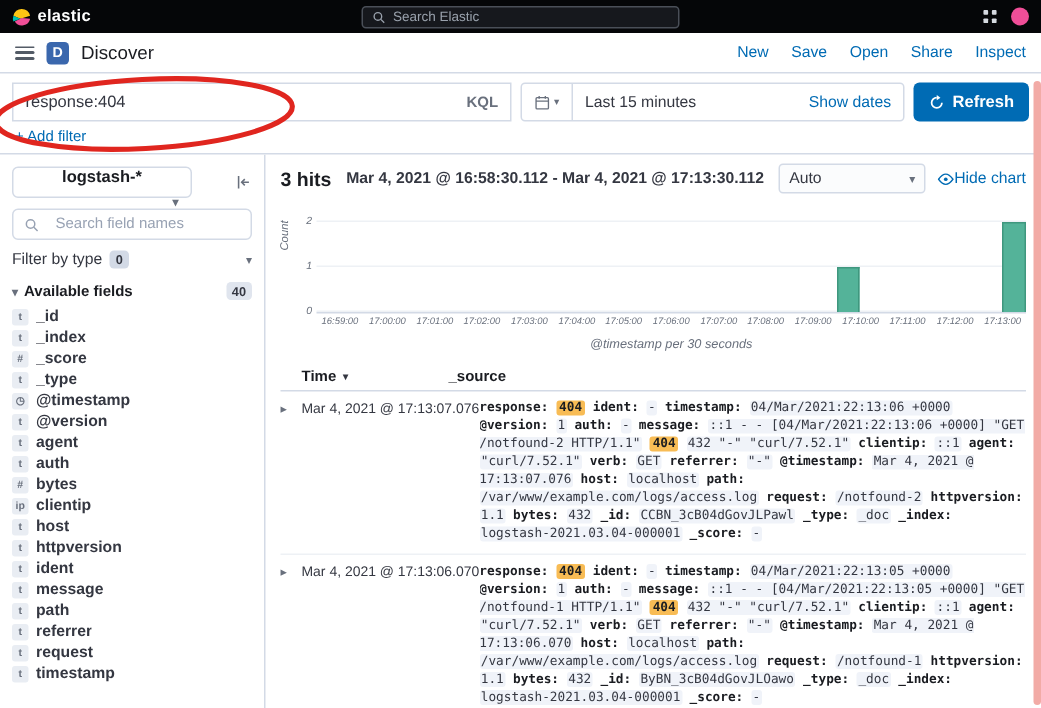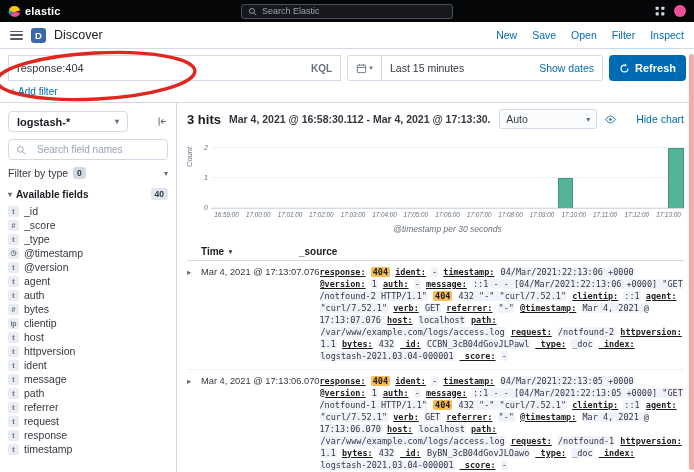--- a/index.html
+++ b/index.html
@@ -36,64 +36,64 @@
   
   .filterbar { display:flex; align-items:center; gap:5px; padding:2px 10px 5px; font-size:10px; flex:0 0 auto; }
   .addfilter { color:#006bb4; cursor:pointer; }
 
   
   .content { flex:1; display:flex; border-top:1px solid #d3dae6; overflow:hidden; }
 
   
   .sidebar { width:177px; flex:0 0 177px; border-right:1px solid #d3dae6; padding:8px; overflow:hidden; }
   .idx-row { display:flex; align-items:center; }
-  .idx-select { width:120px; height:21px; border:1px solid #d3dae6; border-radius:4px; background:#fff; display:flex; align-items:center; gap:6px; padding:0 8px; font-size:11px; font-weight:700; color:#1a1c21; cursor:pointer; }
+  .idx-select { width:120px; height:21px; border:1px solid #d3dae6; border-radius:4px; background:#fff; display:flex; align-items:center; gap:6px; padding:0 8px; font-size:11px; font-weight:700; color:#1a1c21; cursor:pointer;flex-direction:column; }
   .idx-select .chev { margin-left:auto; color:#69707d; font-size:8px; }
   .collapse-btn { margin-left:auto; color:#69707d; cursor:pointer; display:flex; }
   .fsearch { margin-top:7px; height:21px; border:1px solid #d3dae6; border-radius:4px; display:flex; align-items:center; gap:11px; padding:0 7px; color:#98a2b3; font-size:10px; }
   .ftype { display:flex; align-items:center; gap:5px; margin-top:7px; font-size:10.5px; color:#343741; cursor:pointer; }
   .badge { background:#d3dae6; border-radius:3px; font-size:8.5px; line-height:12px; height:12px; padding:0 4px; color:#343741; font-weight:600; }
   .ftype .chev { margin-left:auto; color:#69707d; font-size:8px; }
   .avail { display:flex; align-items:center; gap:4px; margin-top:9px; font-size:10px; font-weight:600; color:#1a1c21; }
   .avail .chev { color:#69707d; font-size:8px; }
   .avail .badge { margin-left:auto; background:#e0e5ee; }
   .fields { margin-top:4px; }
   .fitem { display:flex; align-items:center; gap:5px; height:14px; font-size:10.5px; color:#343741; cursor:pointer; }
   .ficon { flex:0 0 11px; width:11px; height:11px; background:#e9edf3; border-radius:2px; color:#69707d; font-size:7px; font-weight:700; display:flex; align-items:center; justify-content:center; }
-  .fname { white-space:nowrap; overflow:hidden; text-overflow:ellipsis; }
+  .fname { white-space:nowrap; overflow:hidden; text-overflow:ellipsis;font-weight:bold; }
 
   
   .main { flex:1; padding:6px 10px 0; overflow:hidden; position:relative; }
   .main-head { display:flex; align-items:center; gap:8px; }
   .hits { font-size:13px; font-weight:700; color:#1a1c21; white-space:nowrap; }
   .range { flex:1; text-align:center; font-size:10.5px; font-weight:600; color:#343741; white-space:nowrap; overflow:hidden; }
   .interval { width:98px; height:20px; border:1px solid #d3dae6; border-radius:3px; background:#fbfcfd; font-size:10.5px; display:flex; align-items:center; padding:0 6px; cursor:pointer; flex:0 0 auto; }
   .interval .chev { margin-left:auto; color:#69707d; font-size:8px; }
-  .hidechart { display:flex; align-items:center; gap:20px; font-size:10.5px; color:#006bb4; white-space:nowrap; cursor:pointer; }
+  .hidechart { display:flex; align-items:center; gap:0; font-size:10.5px; color:#006bb4; white-space:nowrap; cursor:pointer; }
 
   .chart { margin-top:8px; padding-left:24px; position:relative;font-style:italic; }
   .ylab { position:absolute; left:-2px; top:30px; transform:rotate(-90deg); transform-origin:left top; font-size:7.5px; color:#69707d; }
   .plot { position:relative; height:72px; border-bottom:1px solid #d3dae6; }
   .gridline { position:absolute; left:0; right:0; height:1px; background:#eef1f5; }
   .ytick { position:absolute; left:-15px; width:12px; text-align:right; font-size:7px; color:#69707d; }
   .bar { position:absolute; bottom:0; width:3.33%; background:#54b399; border:1px solid #3f977e; border-bottom:none; cursor:pointer; }
   .xticks { position:relative; height:9px; margin-top:2px; }
   .xtick { position:absolute; transform:translateX(-50%); font-size:6.3px; color:#69707d; white-space:nowrap; top:0; }
   .xcaption { text-align:center; font-size:8.5px; color:#69707d; margin-top:4px; }
 
   
   .dtable { margin-top:9px; }
   .thead { display:flex; border-bottom:1px solid #d3dae6; padding:3px 0; font-size:10px; font-weight:700; color:#1a1c21; }
   .th-time { width:112px; padding-left:14px; display:flex; align-items:center; gap:3px; cursor:pointer; }
   .th-time .sort { font-size:6.5px; color:#343741; }
   .trow { display:flex; align-items:flex-start; border-bottom:1px solid #eef1f5; padding:5px 0 6px; }
   .expand { flex:0 0 14px; color:#69707d; font-size:8.5px; padding-top:1px; cursor:pointer; }
   .t-time { flex:0 0 98px; font-size:9.3px; color:#343741; padding-top:1px; white-space:nowrap; }
   .t-src { flex:1; font-family:"DejaVu Sans Mono", monospace; font-size:8.5px; line-height:1.42; color:#343741; overflow:hidden; }
-  .sk { font-weight:700; color:#1a1c21;text-decoration:underline; }
+  .sk { font-weight:700; color:#1a1c21; }
   .sv { background:#f0f3f9; border-radius:2px; padding:0 1px; }
   .sh { background:#f8bc55; border-radius:2px; padding:0 2px; font-weight:700; color:#1a1c21; }
 
   
   .annotation { position:absolute; left:-10px; top:47px; width:212px; height:58px; pointer-events:none; z-index:60; }
   .scrollbar { position:absolute; right:0; top:54px; bottom:2px; width:5px; z-index:50; }
   .scroll-thumb { width:5px; height:100%; border-radius:3px; background:#f2aba6; }
 
   .icon-svg { display:block; }
 </style>
@@ -134,21 +134,21 @@
         <i></i>
         <i></i>
         <i></i>
       </span>
     <span class="app-badge">D</span>
     <span class="nav-title">Discover</span>
     <span class="nav-actions">
       <a>New</a>
       <a>Save</a>
       <a>Open</a>
-      <a>Filter</a>
+      <a>Share</a>
       <a>Inspect</a>
     </span>
   </div>
 
   <div class="querybar">
     <div class="qinput">
       <span>response:404</span>
       <span class="qlang">KQL</span>
     </div>
     <div class="datepicker">
@@ -209,20 +209,24 @@
         <span class="chev">▾</span>
         <span>Available fields</span>
         <span class="badge">40</span>
       </div>
       <div class="fields">
           <div class="fitem">
             <span class="ficon">t</span>
             <span class="fname">_id</span>
           </div>
           <div class="fitem">
+            <span class="ficon">t</span>
+            <span class="fname">_index</span>
+          </div>
+          <div class="fitem">
             <span class="ficon">#</span>
             <span class="fname">_score</span>
           </div>
           <div class="fitem">
             <span class="ficon">t</span>
             <span class="fname">_type</span>
           </div>
           <div class="fitem">
             <span class="ficon">◷</span>
             <span class="fname">@timestamp</span>
@@ -267,24 +271,20 @@
             <span class="ficon">t</span>
             <span class="fname">path</span>
           </div>
           <div class="fitem">
             <span class="ficon">t</span>
             <span class="fname">referrer</span>
           </div>
           <div class="fitem">
             <span class="ficon">t</span>
             <span class="fname">request</span>
-          </div>
-          <div class="fitem">
-            <span class="ficon">t</span>
-            <span class="fname">response</span>
           </div>
           <div class="fitem">
             <span class="ficon">t</span>
             <span class="fname">timestamp</span>
           </div>
         </div>
     </aside>
 
     <main class="main">
       <div class="main-head">

